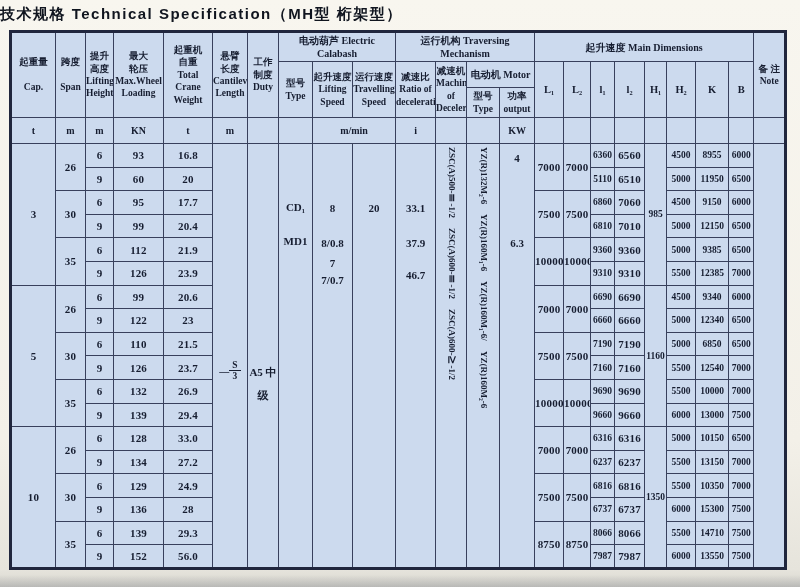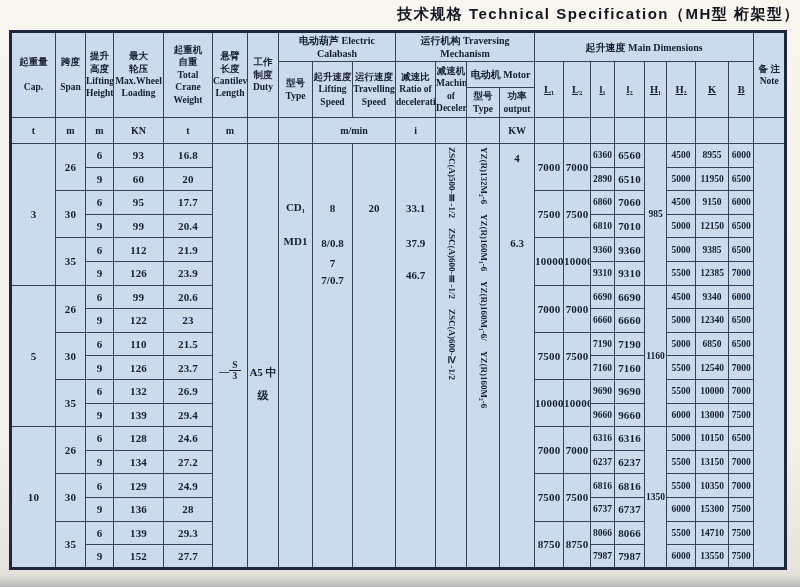--- a/index.html
+++ b/index.html
@@ -9,38 +9,38 @@
     font-family:"Liberation Serif", serif;
     color:#161d30;
     overflow:hidden;
   }
   .sheet {
     position:relative; width:800px; height:587px;
     background:linear-gradient(180deg,#f8f6ef 0%,#f3f0e8 75%,#e6e4dc 97%,#d8d6cf 100%);
   }
   .title {
     position:absolute; top:5px; left:0; width:100%;
-    text-align:right;
+    text-align:left;
     font-family:"Liberation Sans", sans-serif;
     font-weight:bold; font-size:15px; letter-spacing:1.5px;
     color:#10151f;
   }
   table.spec {
     position:absolute; left:9px; top:30px; width:778px;
     border-collapse:collapse; table-layout:fixed;
     background:#ccdaee;
     border:3px solid #20263d;
   }
   .spec th, .spec td { border:1px solid #38405c; overflow:hidden; }
   .hd {
     font-size:9.5px; font-weight:bold; text-align:center; vertical-align:middle;
     white-space:pre-line; line-height:1.3; padding:1px 0;
   }
   .grp { font-size:10px; }
-  .dimh { font-size:10.5px;text-decoration:underline; }
+  .dimh { font-size:10.5px; }
   tr.r1 { height:26px; } tr.r2 { height:26px; } tr.r3 { height:30px; }
   tr.units { height:26px; }
   .units td { font-size:10px; font-weight:bold; text-align:center; vertical-align:middle; }
   tbody tr { height:23.6px; }
   .num {
     font-size:11px; font-weight:bold; text-align:center; vertical-align:middle;
     letter-spacing:0.2px;
   }
   .sm { font-size:9.5px; letter-spacing:0; }
   .tall { position:relative; vertical-align:top; }
@@ -238,21 +238,21 @@
           <td rowspan="6" class="num sm">985</td>
           <td class="num sm">4500</td>
           <td class="num sm">8955</td>
           <td class="num sm">6000</td>
           <td rowspan="18"></td>
         </tr>
         <tr>
           <td class="num">9</td>
           <td class="num">60</td>
           <td class="num">20</td>
-          <td class="num sm">2890</td>
+          <td class="num sm">5110</td>
           <td class="num">6510</td>
           <td class="num sm">5000</td>
           <td class="num sm">11950</td>
           <td class="num sm">6500</td>
         </tr>
         <tr>
           <td rowspan="2" class="num">30</td>
           <td class="num">6</td>
           <td class="num">95</td>
           <td class="num">17.7</td>
@@ -366,21 +366,21 @@
           <td class="num">9660</td>
           <td class="num sm">6000</td>
           <td class="num sm">13000</td>
           <td class="num sm">7500</td>
         </tr>
         <tr>
           <td rowspan="6" class="num">10</td>
           <td rowspan="2" class="num">26</td>
           <td class="num">6</td>
           <td class="num">128</td>
-          <td class="num">24.6</td>
+          <td class="num">33.0</td>
           <td rowspan="2" class="num">7000</td>
           <td rowspan="2" class="num">7000</td>
           <td class="num sm">6316</td>
           <td class="num">6316</td>
           <td rowspan="6" class="num sm">1350</td>
           <td class="num sm">5000</td>
           <td class="num sm">10150</td>
           <td class="num sm">6500</td>
         </tr>
         <tr>
@@ -425,21 +425,21 @@
           <td rowspan="2" class="num">8750</td>
           <td class="num sm">8066</td>
           <td class="num">8066</td>
           <td class="num sm">5500</td>
           <td class="num sm">14710</td>
           <td class="num sm">7500</td>
         </tr>
         <tr>
           <td class="num">9</td>
           <td class="num">152</td>
-          <td class="num">27.7</td>
+          <td class="num">56.0</td>
           <td class="num sm">7987</td>
           <td class="num">7987</td>
           <td class="num sm">6000</td>
           <td class="num sm">13550</td>
           <td class="num sm">7500</td>
         </tr>
       </tbody>
   </table>
 
   <div class="bottom-shade"></div>

